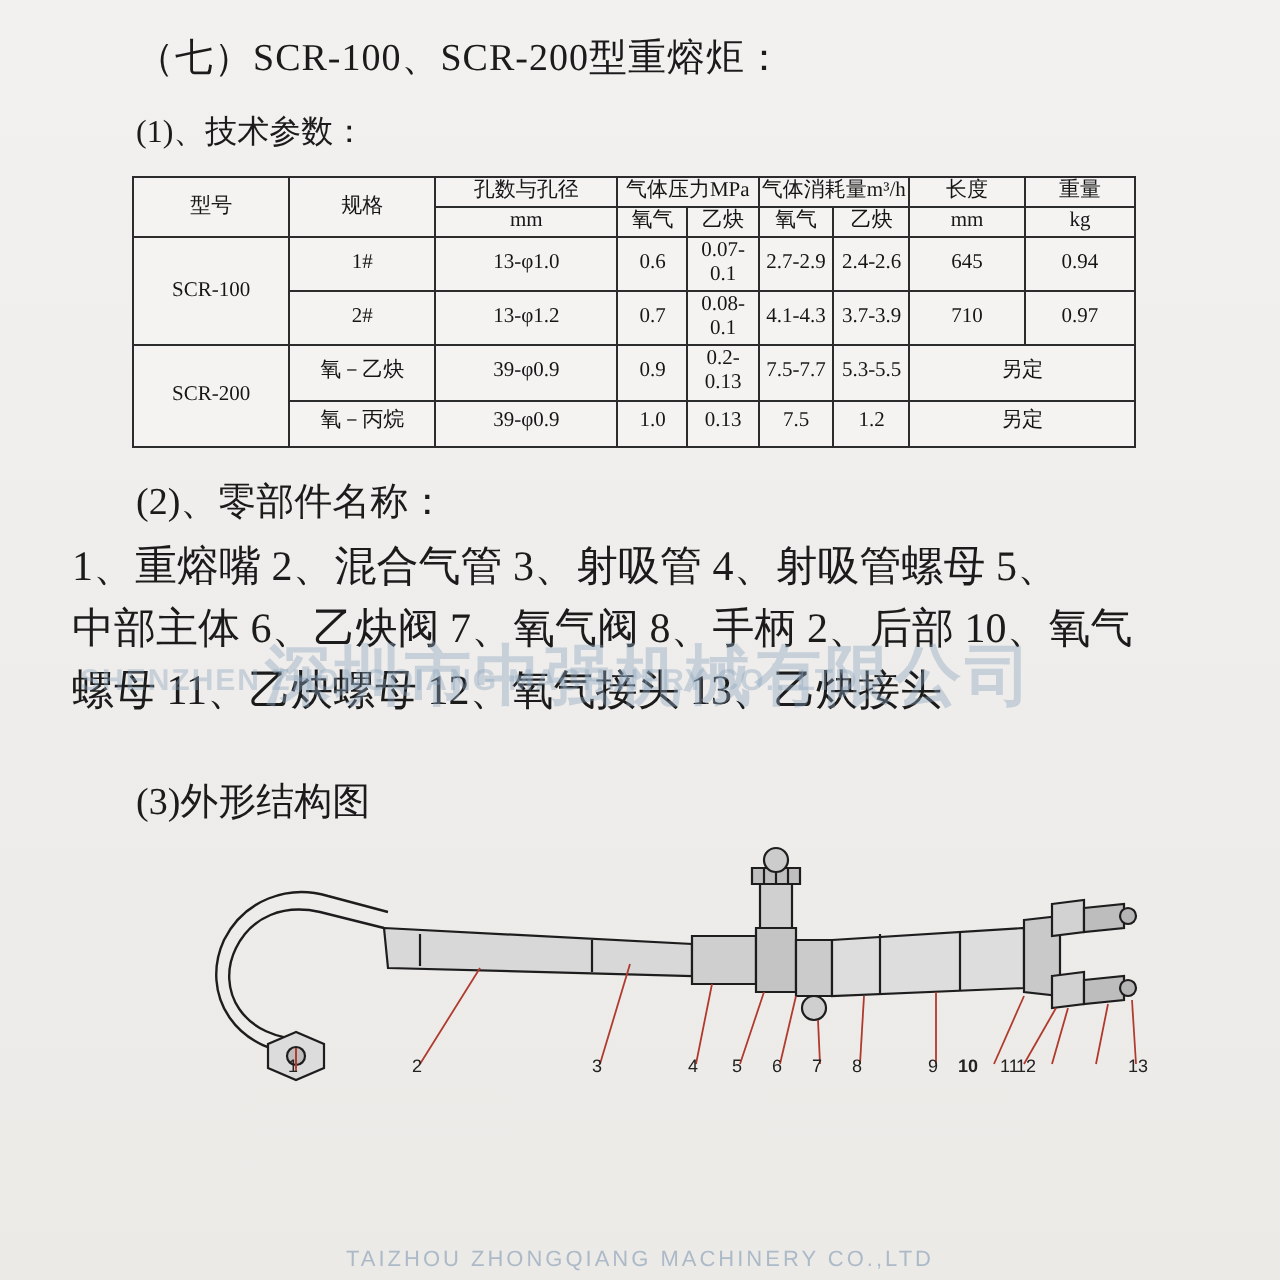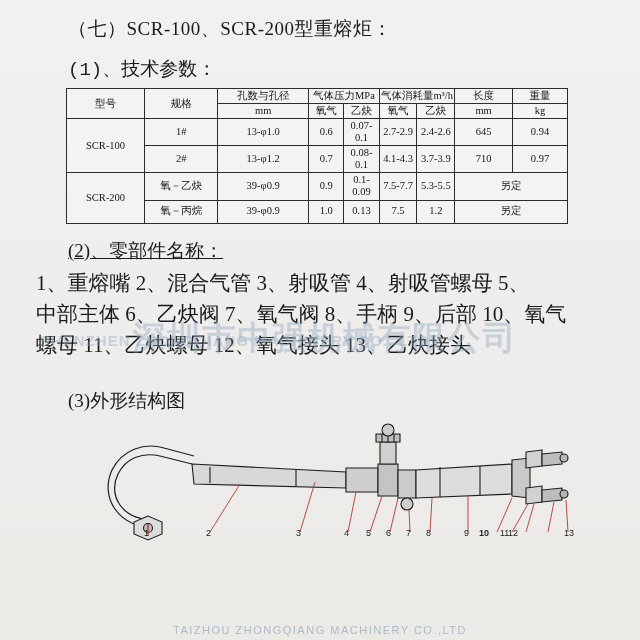--- a/index.html
+++ b/index.html
@@ -25,23 +25,22 @@
     left: 68px;
     top: 16px;
     font-size: 19px;
     letter-spacing: 0.5px;
     white-space: nowrap;
   }
   .subheading1 {
     position: absolute;
     left: 68px;
     top: 56px;
-    font-size: 19px;
-    white-space: nowrap;
-    font-family: Liberation Mono, monospace;
+    font-size: 16px;
+    white-space: nowrap;
   }
   
   .tbl-wrap {
     position: absolute;
     left: 66px;
     top: 88px;
     width: 502px;
   }
   table.spec {
     border-collapse: collapse;
@@ -70,21 +69,20 @@
   .c-g1    { width: 56px; }
   .c-len   { width: 42px; }
   .c-wt    { width: 40px; }
   
   .subheading2 {
     position: absolute;
     left: 68px;
     top: 238px;
     font-size: 19px;
     white-space: nowrap;
-    text-decoration: underline;
   }
   .parts {
     position: absolute;
     left: 36px;
     top: 268px;
     width: 580px;
     font-size: 21px;
     line-height: 31px;
     text-align: justify;
   }
@@ -212,21 +210,21 @@
         <td>3.7-3.9</td>
         <td>710</td>
         <td>0.97</td>
       </tr>
 
       <tr class="r-d">
         <td rowspan="2">SCR-200</td>
         <td>氧－乙炔</td>
         <td>39-φ0.9</td>
         <td>0.9</td>
-        <td>0.1-0.09</td>
+        <td>0.2-0.13</td>
         <td>7.5-7.7</td>
         <td>5.3-5.5</td>
         <td colspan="2">另定</td>
       </tr>
       <tr class="r-d">
         <td>氧－丙烷</td>
         <td>39-φ0.9</td>
         <td>1.0</td>
         <td>0.13</td>
         <td>7.5</td>
@@ -234,21 +232,21 @@
         <td colspan="2">另定</td>
       </tr>
     </tbody>
       </table>
   </div>
 
   <div class="subheading2">(2)、零部件名称：</div>
 
   <div class="parts">
     <div class="line">1、重熔嘴 2、混合气管 3、射吸管 4、射吸管螺母 5、</div>
-    <div class="line">中部主体 6、乙炔阀 7、氧气阀 8、手柄 9、后部 10、氧气</div>
+    <div class="line">中部主体 6、乙炔阀 7、氧气阀 8、手柄 2、后部 10、氧气</div>
     <div class="line">螺母 11、乙炔螺母 12、氧气接头 13、乙炔接头</div>
   </div>
 
   <div class="subheading3">(3)外形结构图</div>
 
   <div class="figure">
     <svg width="520" height="150" viewBox="0 0 520 150">
       <g stroke="#1d1d1d" fill="none" stroke-width="1.1">
 
         <path d="M95,108 C60,108 48,82 58,62 C66,46 82,40 100,44 L132,52" stroke-width="1.2"></path>

